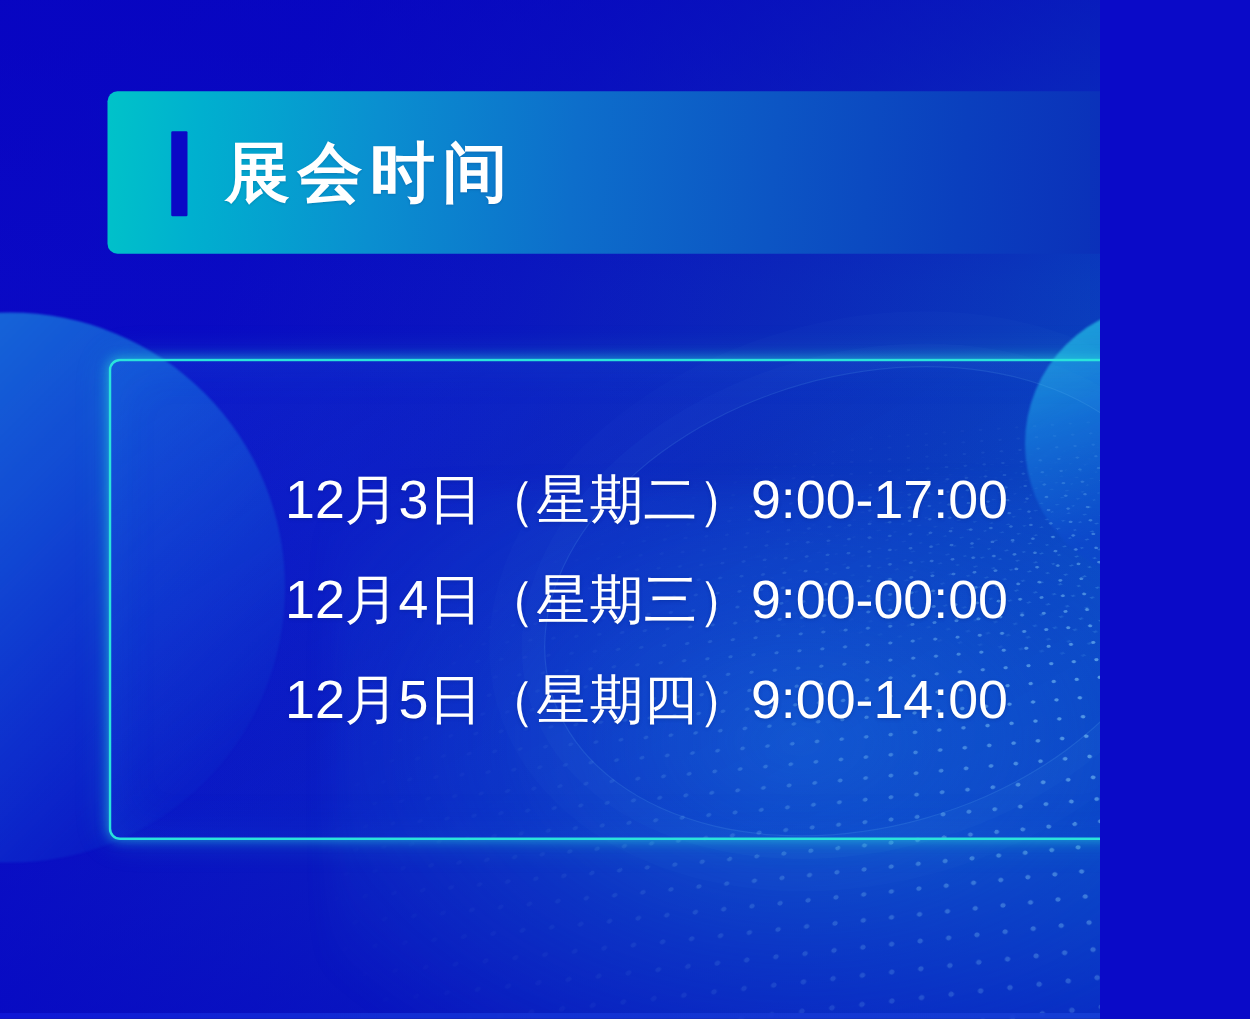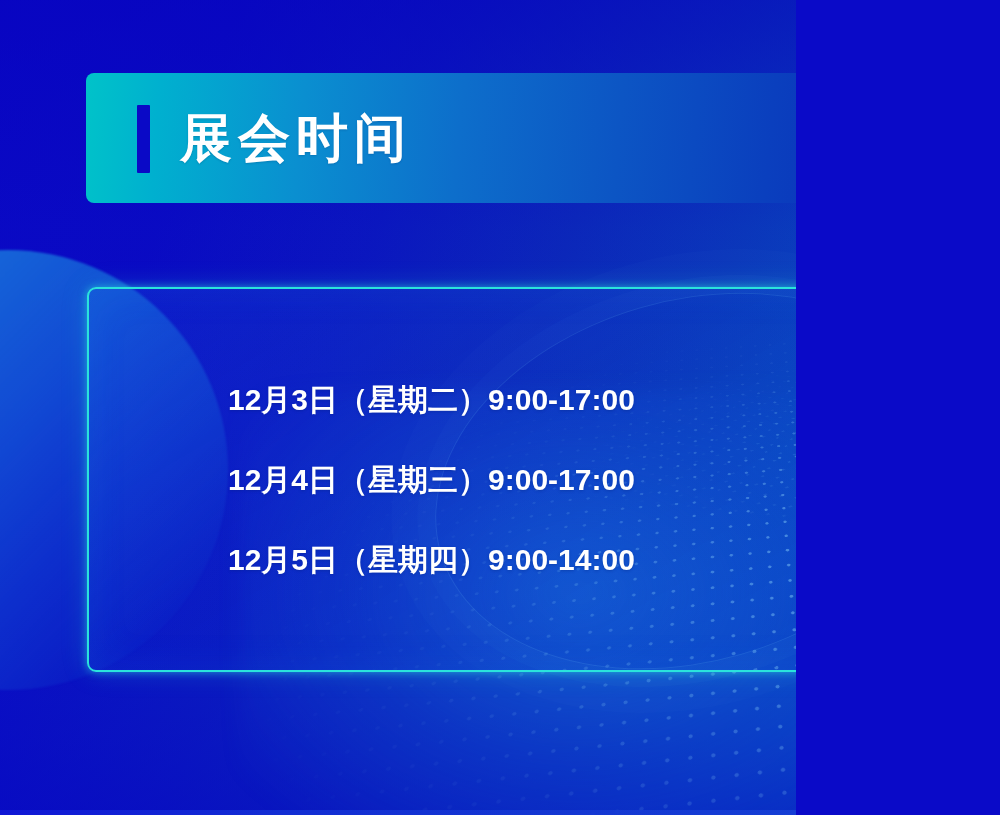--- a/index.html
+++ b/index.html
@@ -2,21 +2,21 @@
 <html><head>
 <meta charset="utf-8">
 <style>
   html, body {
     margin: 0;
     padding: 0;
     background: #0a0ac8;
   }
   #stage {
     position: relative;
-    width: 796px;
+    width: 880px;
     height: 815px;
     overflow: hidden;
     font-family: "Liberation Sans", "DejaVu Sans", sans-serif;
     background: #404040;
   }
 
   
   .bg-base {
     position: absolute;
     inset: 0;
@@ -219,22 +219,22 @@
     top: 287px;
     width: 600px;
     height: 385px;
     display: flex;
     flex-direction: column;
     justify-content: center;
     gap: 36px;
   }
   .schedule-row {
     color: #ffffff;
-    font-size: 30px;
-    font-weight: 700;
+    font-size: 43px;
+    font-weight: 400;
     line-height: 44px;
     white-space: nowrap;
     letter-spacing: 0px;
     text-shadow: 0 1px 3px rgba(0,30,110,0.30);
   }
 
   
   .bottom-line {
     position: absolute;
     left: 0;
@@ -264,18 +264,18 @@
 
   <div class="header-bar">
     <div class="header-accent"></div>
     <div class="header-title">展会时间</div>
   </div>
 
   <div class="info-frame"></div>
 
   <div class="schedule">
     <div class="schedule-row">12月3日（星期二）9:00-17:00</div>
-    <div class="schedule-row">12月4日（星期三）9:00-17:00</div>
+    <div class="schedule-row">12月4日（星期三）9:00-00:00</div>
     <div class="schedule-row">12月5日（星期四）9:00-14:00</div>
   </div>
 
   <div class="bottom-line"></div>
 </div>
 
 </body></html>

